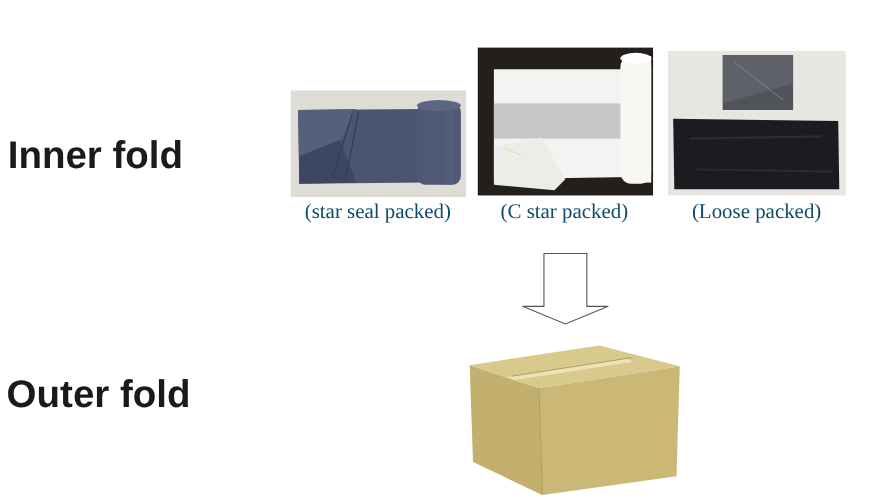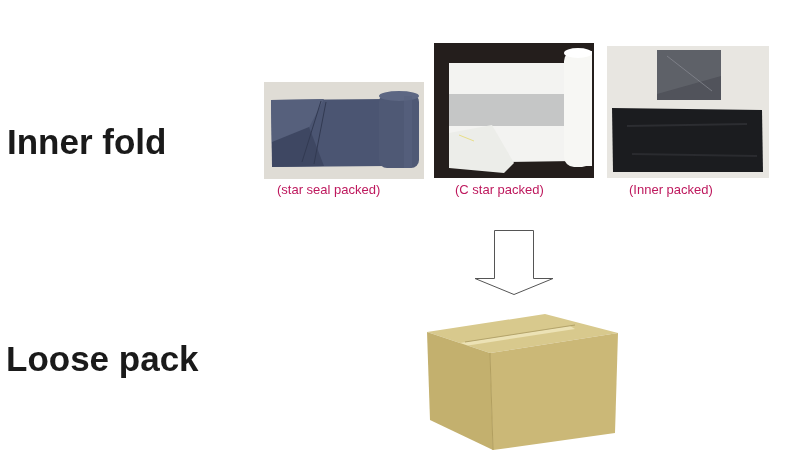--- a/index.html
+++ b/index.html
@@ -1,26 +1,26 @@
 <!DOCTYPE html>
 <html><head>
 <meta charset="utf-8">
 <style>
   html, body { margin:0; padding:0; background:#ffffff; }
   body { width:800px; height:457px; position:relative; overflow:hidden; font-family:"Liberation Sans", sans-serif; }
   .section-label { position:absolute; font-family:"Liberation Sans", sans-serif; font-weight:bold; font-size:35px; color:#1a1a1a; white-space:nowrap; line-height:1; }
-  .caption { position:absolute; font-family:Liberation Sans, sans-serif; font-size:13px; color:#be185d; white-space:nowrap; line-height:1; }
+  .caption { position:absolute; font-family:Liberation Serif, serif; font-size:19px; color:#0c4a6e; white-space:nowrap; line-height:1; }
   .photo { position:absolute; overflow:hidden; }
   svg { display:block; }
 </style>
 </head>
 <body>
 
 <div class="section-label" style="left:7px;top:124px;">Inner fold</div>
-<div class="section-label" style="left:6px;top:341px;">Loose pack</div>
+<div class="section-label" style="left:6px;top:341px;">Outer fold</div>
 
 <div class="photo" style="left:264px;top:82px;width:160px;height:97px;">
   <svg width="160" height="97" viewBox="0 0 160 97">
     <rect width="160" height="97" fill="#e3e0da"></rect>
     <rect x="0" y="0" width="160" height="97" fill="#dcd8cf" opacity="0.5"></rect>
     <polygon points="7,18 122,17 124,84 8,85" fill="#4b5572"></polygon>
     <polygon points="7,18 60,17 40,55 8,70" fill="#56607c"></polygon>
     <polygon points="8,60 45,45 60,84 8,85" fill="#3e4762"></polygon>
     <line x1="57" y1="19" x2="38" y2="80" stroke="#323a52" stroke-width="1"></line>
     <line x1="62" y1="20" x2="50" y2="82" stroke="#323a52" stroke-width="1"></line>
@@ -49,21 +49,21 @@
   <svg width="162" height="132" viewBox="0 0 162 132">
     <rect width="162" height="132" fill="#e8e6e1"></rect>
     <rect x="50" y="4" width="64" height="50" fill="#51535b"></rect>
     <polygon points="50,4 114,4 114,30 50,48" fill="#686a72" opacity="0.6"></polygon>
     <line x1="60" y1="10" x2="105" y2="45" stroke="#8a8c94" stroke-width="1" opacity="0.7"></line>
     <polygon points="5,62 155,64 156,126 6,126" fill="#1b1c1f"></polygon>
     <line x1="20" y1="80" x2="140" y2="78" stroke="#2c2d31" stroke-width="2"></line>
     <line x1="25" y1="108" x2="150" y2="110" stroke="#2a2b2f" stroke-width="2"></line>
   </svg>
 </div>
-<div class="caption" style="left:629px;top:183px;">(Inner packed)</div>
+<div class="caption" style="left:629px;top:183px;">(Loose packed)</div>
 
 <div style="position:absolute;left:470px;top:225px;width:90px;height:75px;">
   <svg width="90" height="75" viewBox="0 0 90 75">
     <polygon points="24.5,5.5 63.5,5.5 63.5,53.5 83,53.5 44,69.5 5,53.5 24.5,53.5" fill="#ffffff" stroke="#555555" stroke-width="1"></polygon>
   </svg>
 </div>
 
 <div style="position:absolute;left:420px;top:305px;width:210px;height:152px;">
   <svg width="210" height="152" viewBox="0 0 210 152">
 

